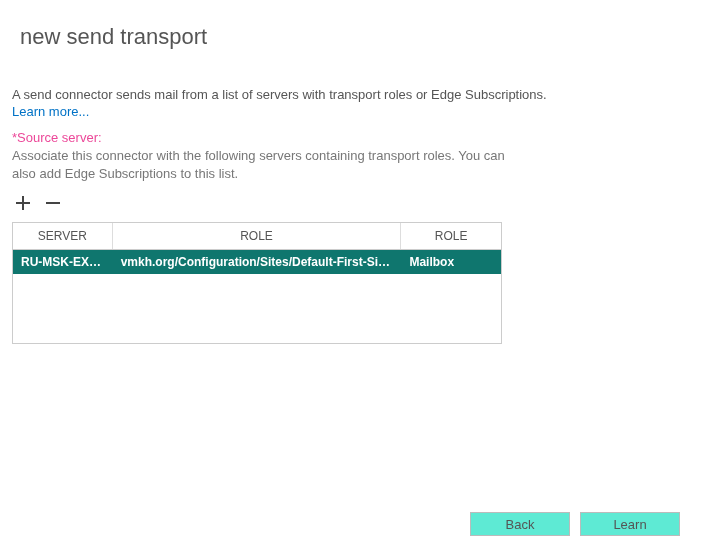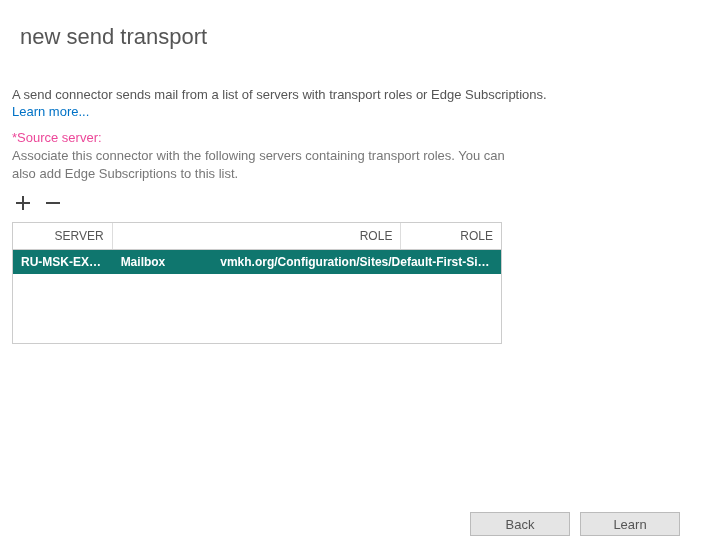--- a/index.html
+++ b/index.html
@@ -69,21 +69,21 @@
     }
     .thead {
       display: flex;
       border-bottom: 1px solid #ccc;
     }
     .th {
       padding: 6px 8px;
       font-size: 12px;
       color: #555;
       border-right: 1px solid #ddd;
-      text-align: right;
+      text-align: center;
     }
     .th:last-child {
       border-right: none;
     }
     .col-server { width: 100px; }
     .col-site { width: 290px; }
     .col-role { width: 100px; }
     .trow {
       display: flex;
       background: #0f766e;
@@ -101,21 +101,21 @@
       position: absolute;
       bottom: 18px;
       right: 24px;
       display: flex;
       gap: 10px;
     }
     .btn {
       width: 100px;
       height: 24px;
       border: 1px solid #bbb;
-      background: #e5e5e5;
+      background: #5eead4;
       color: #555;
       font-size: 13px;
       cursor: pointer;
       display: flex;
       align-items: center;
       justify-content: center;
     }
   </style>
 </head>
 <body>
@@ -144,22 +144,22 @@
 </div>
 
 <div class="table-wrap">
   <div class="thead">
     <div class="th col-server">SERVER</div>
     <div class="th col-site">ROLE</div>
     <div class="th col-role">ROLE</div>
   </div>
   <div class="trow">
     <div class="td col-server">RU-MSK-EX-01</div>
+    <div class="td col-site">vmkh.org/Configuration/Sites/Default-First-Site-...</div>
     <div class="td col-role">Mailbox</div>
-    <div class="td col-site">vmkh.org/Configuration/Sites/Default-First-Site-...</div>
   </div>
 </div>
 
 <div class="footer">
   <div class="btn">Back</div>
   <div class="btn">Learn</div>
 </div>
 
 
 

